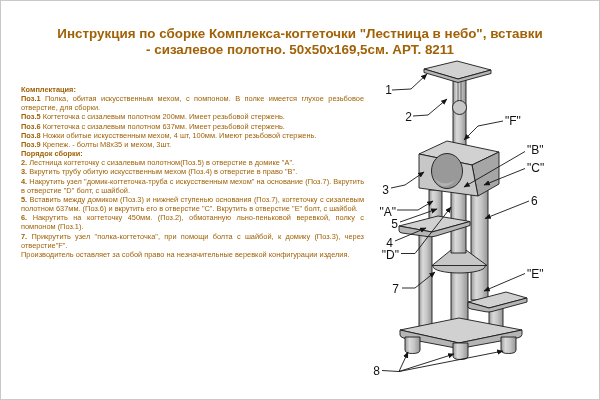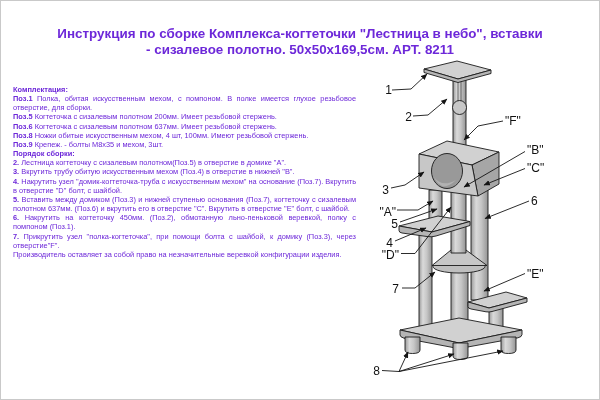--- a/index.html
+++ b/index.html
@@ -1,21 +1,21 @@
 <!DOCTYPE html>
 <html><head>
 <meta charset="utf-8">
 <style>
   html,body{margin:0;padding:0;background:#fff;}
   .page{position:relative;width:600px;height:400px;background:#ffffff;
         border:1px solid #c9c9c9;box-sizing:border-box;overflow:hidden;
-        font-family:"Liberation Sans",sans-serif;color:#6d28d9;}
+        font-family:"Liberation Sans",sans-serif;color:#a16207;}
   .title{position:absolute;top:25px;left:28px;right:28px;text-align:center;
          font-weight:bold;font-size:13.4px;line-height:16px;}
-  .bodytext{position:absolute;top:84px;left:12px;width:343px;
+  .bodytext{position:absolute;top:84px;left:20px;width:343px;
             font-size:7.4px;line-height:9.15px;text-align:justify;}
   .bodytext p{margin:0;}
   .h{font-weight:bold;}
   .gap{margin-top:9px;}
   .diagram{position:absolute;left:356px;top:55px;}
   svg text{font-family:"Liberation Sans",sans-serif;font-size:12px;fill:#111;}
   .s{stroke:#1a1a1a;stroke-width:0.9;stroke-linejoin:round;}
   .f-light{fill:#d1d1d1;}
   .f-mid{fill:#c7c7c7;}
   .f-band{fill:#b5b5b5;}
@@ -37,21 +37,21 @@
   <div class="bodytext">
     <p class="h">Комплектация:</p>
     <p><b>Поз.1</b> <span>Полка, обитая искусственным мехом, с помпоном. В полке имеется глухое резьбовое отверстие, для сборки.</span></p>
     <p><b>Поз.5</b> <span>Когтеточка с сизалевым полотном 200мм. Имеет резьбовой стержень.</span></p>
     <p><b>Поз.6</b> <span>Когтеточка с сизалевым полотном 637мм. Имеет резьбовой стержень.</span></p>
     <p><b>Поз.8</b> <span>Ножки обитые искусственным мехом, 4 шт, 100мм. Имеют резьбовой стержень.</span></p>
     <p><b>Поз.9</b> <span>Крепеж.  - болты М8х35 и мехом, 3шт.</span></p>
 
     <p class="h gap">Порядок сборки:</p>
     <p><b>2.</b> <span>Лестница когтеточку с сизалевым полотном(Поз.5) в отверстие  в домике "А".</span></p>
-    <p><b>3.</b> <span>Вкрутить трубу обитую искусственным мехом (Поз.4) в отверстие в нижней "В".</span></p>
+    <p><b>3.</b> <span>Вкрутить трубу обитую искусственным мехом (Поз.4) в отверстие в право "В".</span></p>
     <p><b>4.</b> <span>Накрутить узел "домик-когтеточка-труба с искусственным мехом" на основание (Поз.7). Вкрутить в отверстие "D" болт, с шайбой.</span></p>
     <p><b>5.</b> <span>Вставить между домиком (Поз.3) и нижней ступенью основания (Поз.7), когтеточку с сизалевым полотном 637мм. (Поз.6) и вкрутить его в отверстие "С". Вкрутить в отверстие "Е" болт, с шайбой.</span></p>
     <p><b>6.</b> <span>Накрутить на когтеточку 450мм. (Поз.2), обмотанную льно-пеньковой веревкой,  полку с помпоном (Поз.1).</span></p>
     <p><b>7.</b> <span>Прикрутить узел "полка-когтеточка", при помощи болта с шайбой, к домику (Поз.3), через отверстие"F".</span></p>
 
     <p class="gap">Производитель оставляет за собой право на незначительные веревкой конфигурации изделия.</p>
   </div>
 
   <svg class="diagram" width="244" height="345" viewBox="356 55 244 345" xmlns="http://www.w3.org/2000/svg">
     <defs>

